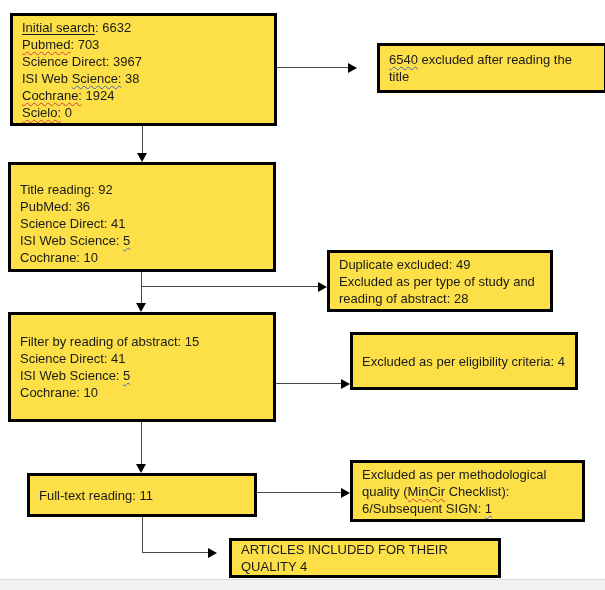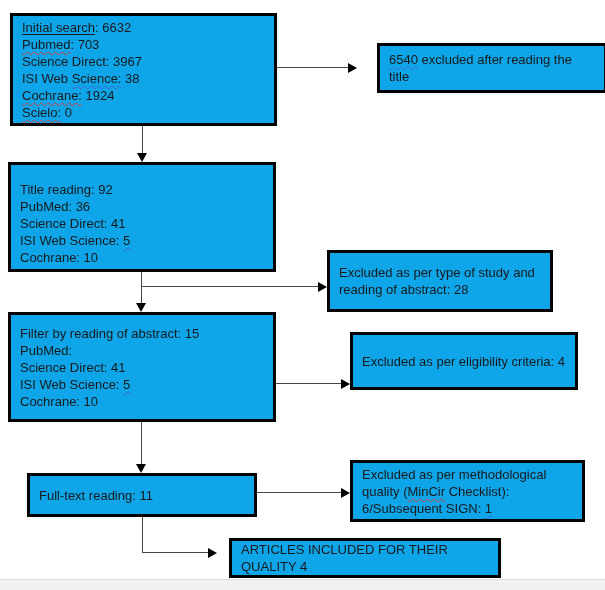--- a/index.html
+++ b/index.html
@@ -18,21 +18,21 @@
     overflow: hidden;
     font-family: "Liberation Sans", sans-serif;
     font-size: 13px;
     line-height: 17px;
     color: #1a1a1a;
   }
   .box {
     position: absolute;
     box-sizing: border-box;
     border: 3px solid var(--border);
-    background: #0ea5e9;
+    background: #fde047;
     padding: 3px 9px;
     display: flex;
     flex-direction: column;
     justify-content: center;
   }
   .tline { white-space: normal; }
   .u-solid { text-decoration: underline; text-underline-offset: 2px; }
   .u-red   { text-decoration: underline wavy var(--red); text-decoration-thickness: 1px; text-underline-offset: 2px; text-align: center; }
   .u-blue  { text-decoration: underline wavy var(--blue); text-decoration-thickness: 1px; text-underline-offset: 2px; }
   .hline { position: absolute; height: 0; border-top: 1.5px solid var(--line); }
@@ -84,25 +84,25 @@
       <div class="tline"><span class="u-blue">6540</span><span> excluded after reading the title</span></div>
     </div>
   <div class="box" id="box-title-reading">
       <div class="tline"><span>Title reading: 92</span></div>
       <div class="tline"><span>PubMed: 36</span></div>
       <div class="tline"><span>Science Direct: 41</span></div>
       <div class="tline"><span>ISI Web Science: </span><span class="u-blue">5</span></div>
       <div class="tline"><span>Cochrane: 10</span></div>
     </div>
   <div class="box" id="box-duplicate">
+      <div class="tline"><span>Duplicate excluded: 49</span></div>
       <div class="tline"><span>Excluded as per type of study and reading of abstract: 28</span></div>
     </div>
   <div class="box" id="box-abstract-filter">
       <div class="tline"><span>Filter by reading of abstract: 15</span></div>
-      <div class="tline"><span>PubMed:</span></div>
       <div class="tline"><span>Science Direct: 41</span></div>
       <div class="tline"><span>ISI Web Science: </span><span class="u-blue">5</span></div>
       <div class="tline"><span>Cochrane: 10</span></div>
     </div>
   <div class="box" id="box-eligibility">
       <div class="tline"><span>Excluded as per eligibility criteria: 4</span></div>
     </div>
   <div class="box" id="box-fulltext">
       <div class="tline"><span>Full-text reading: 11</span></div>
     </div>

